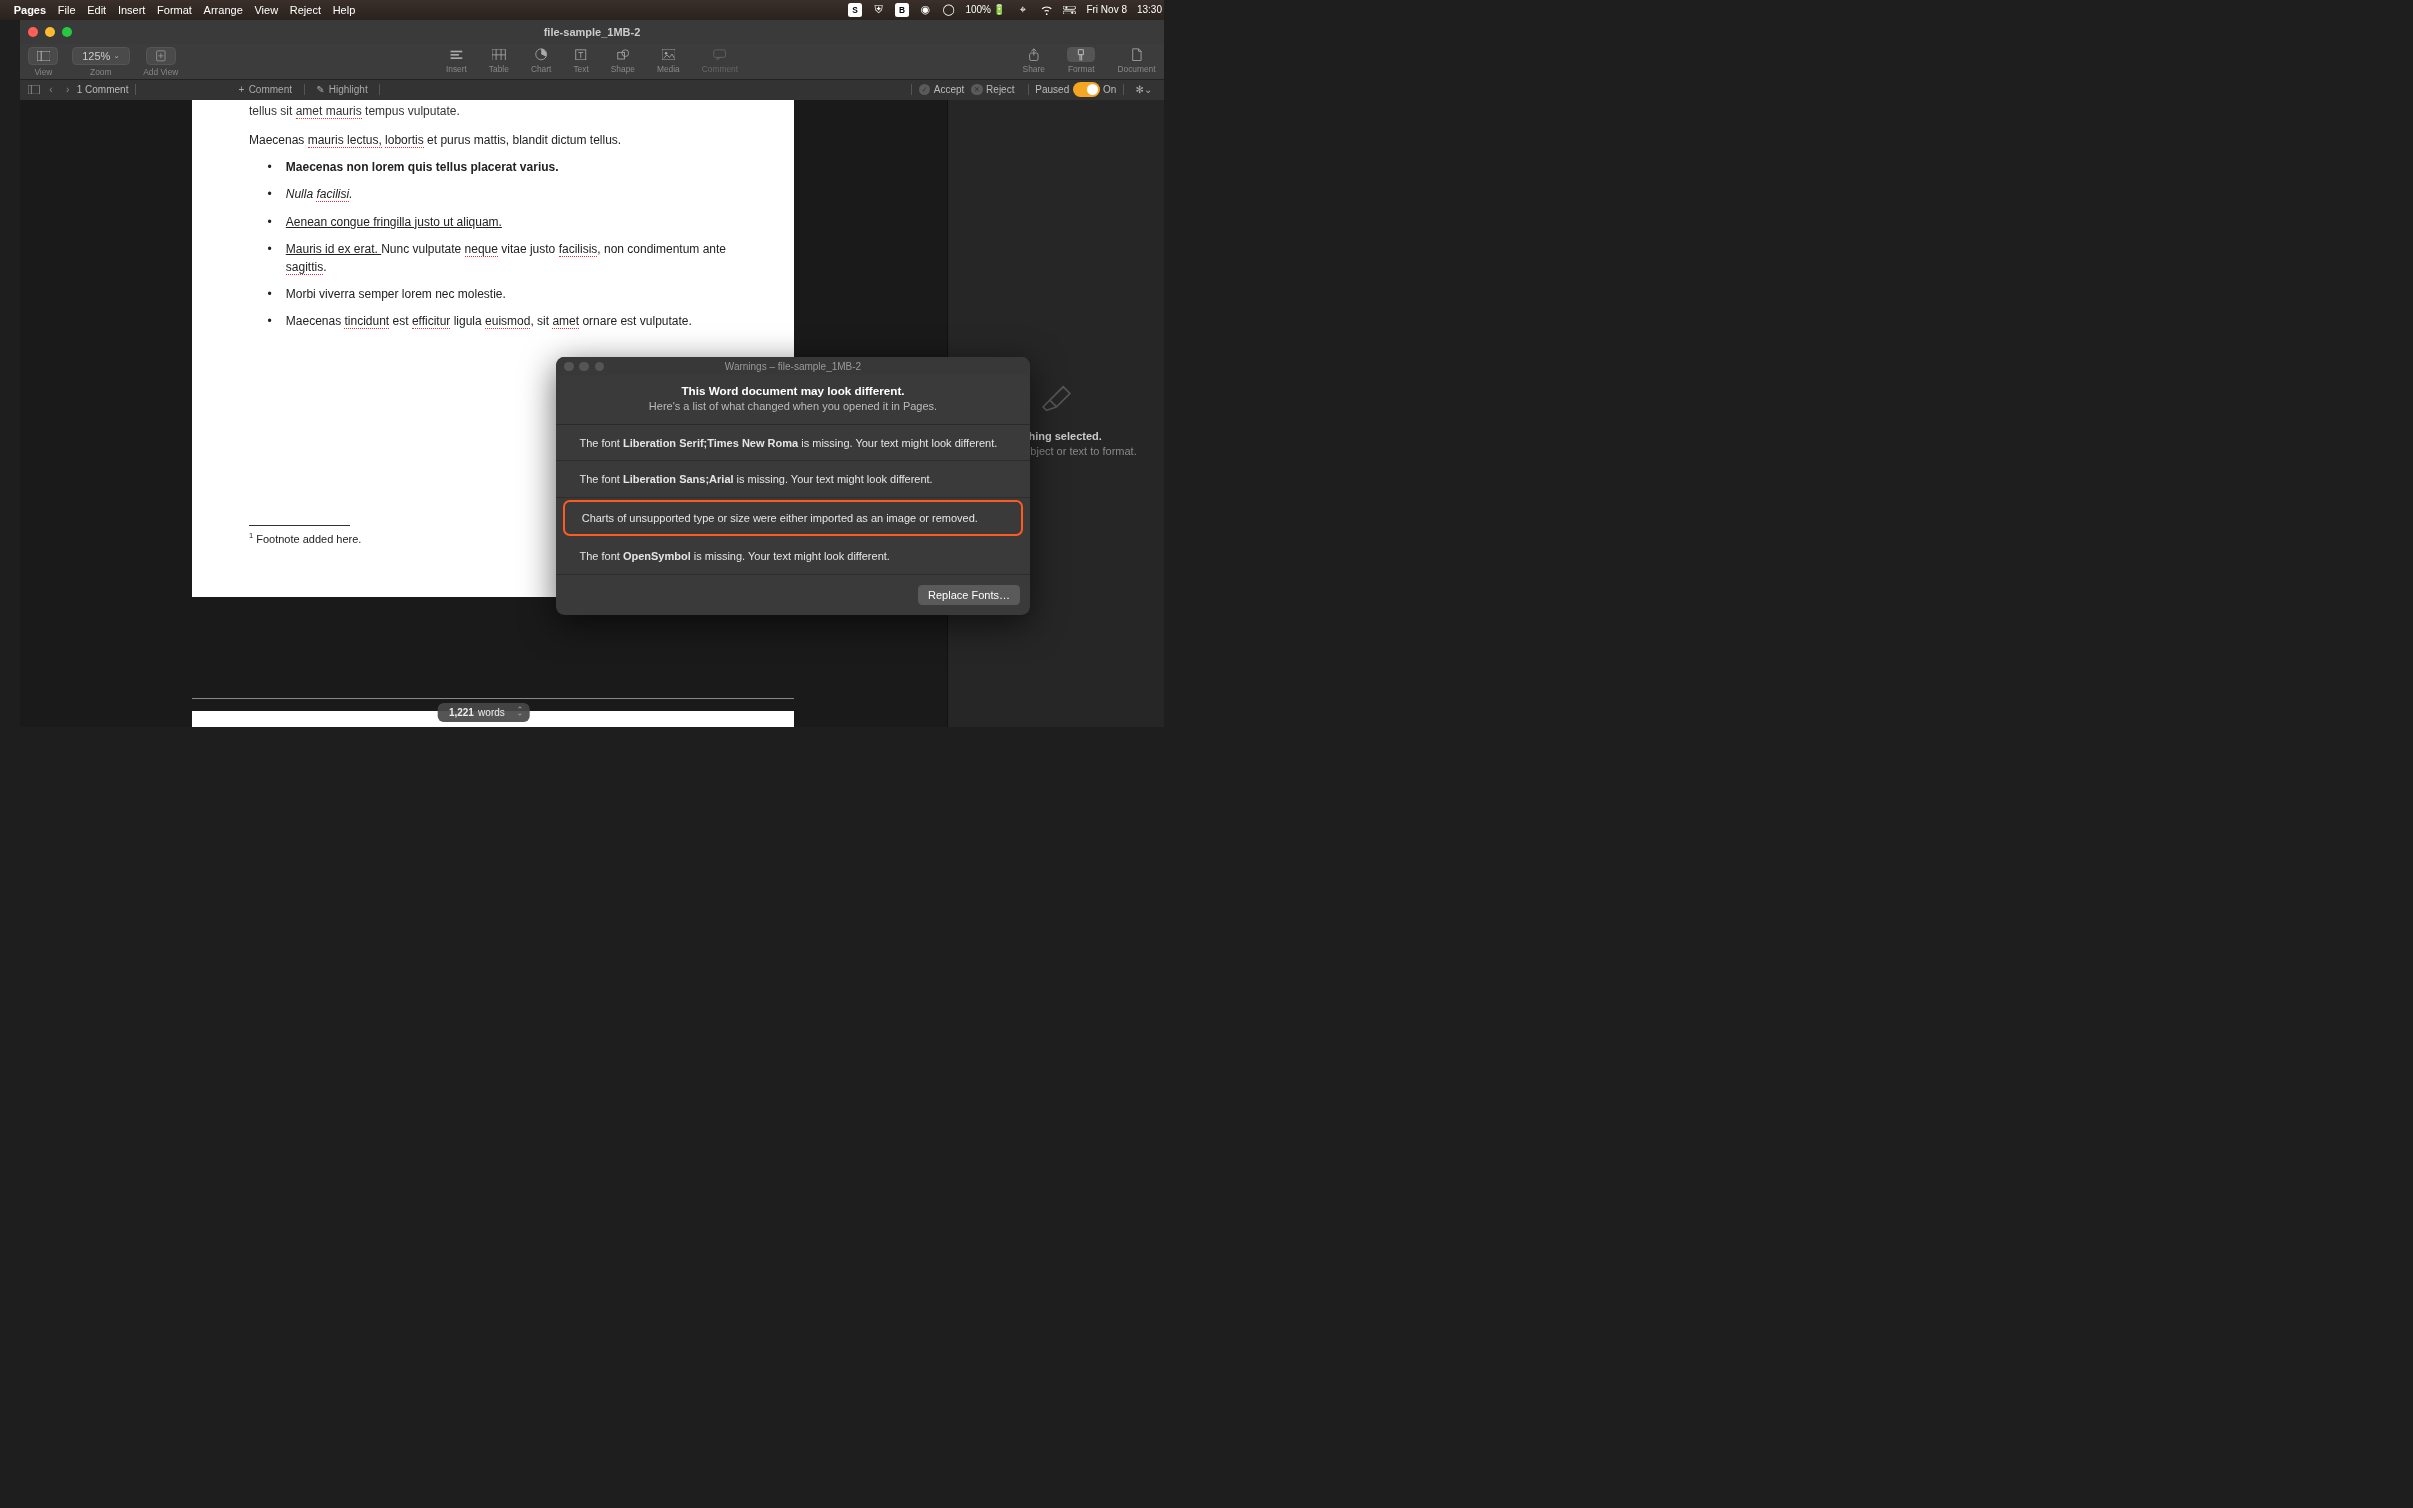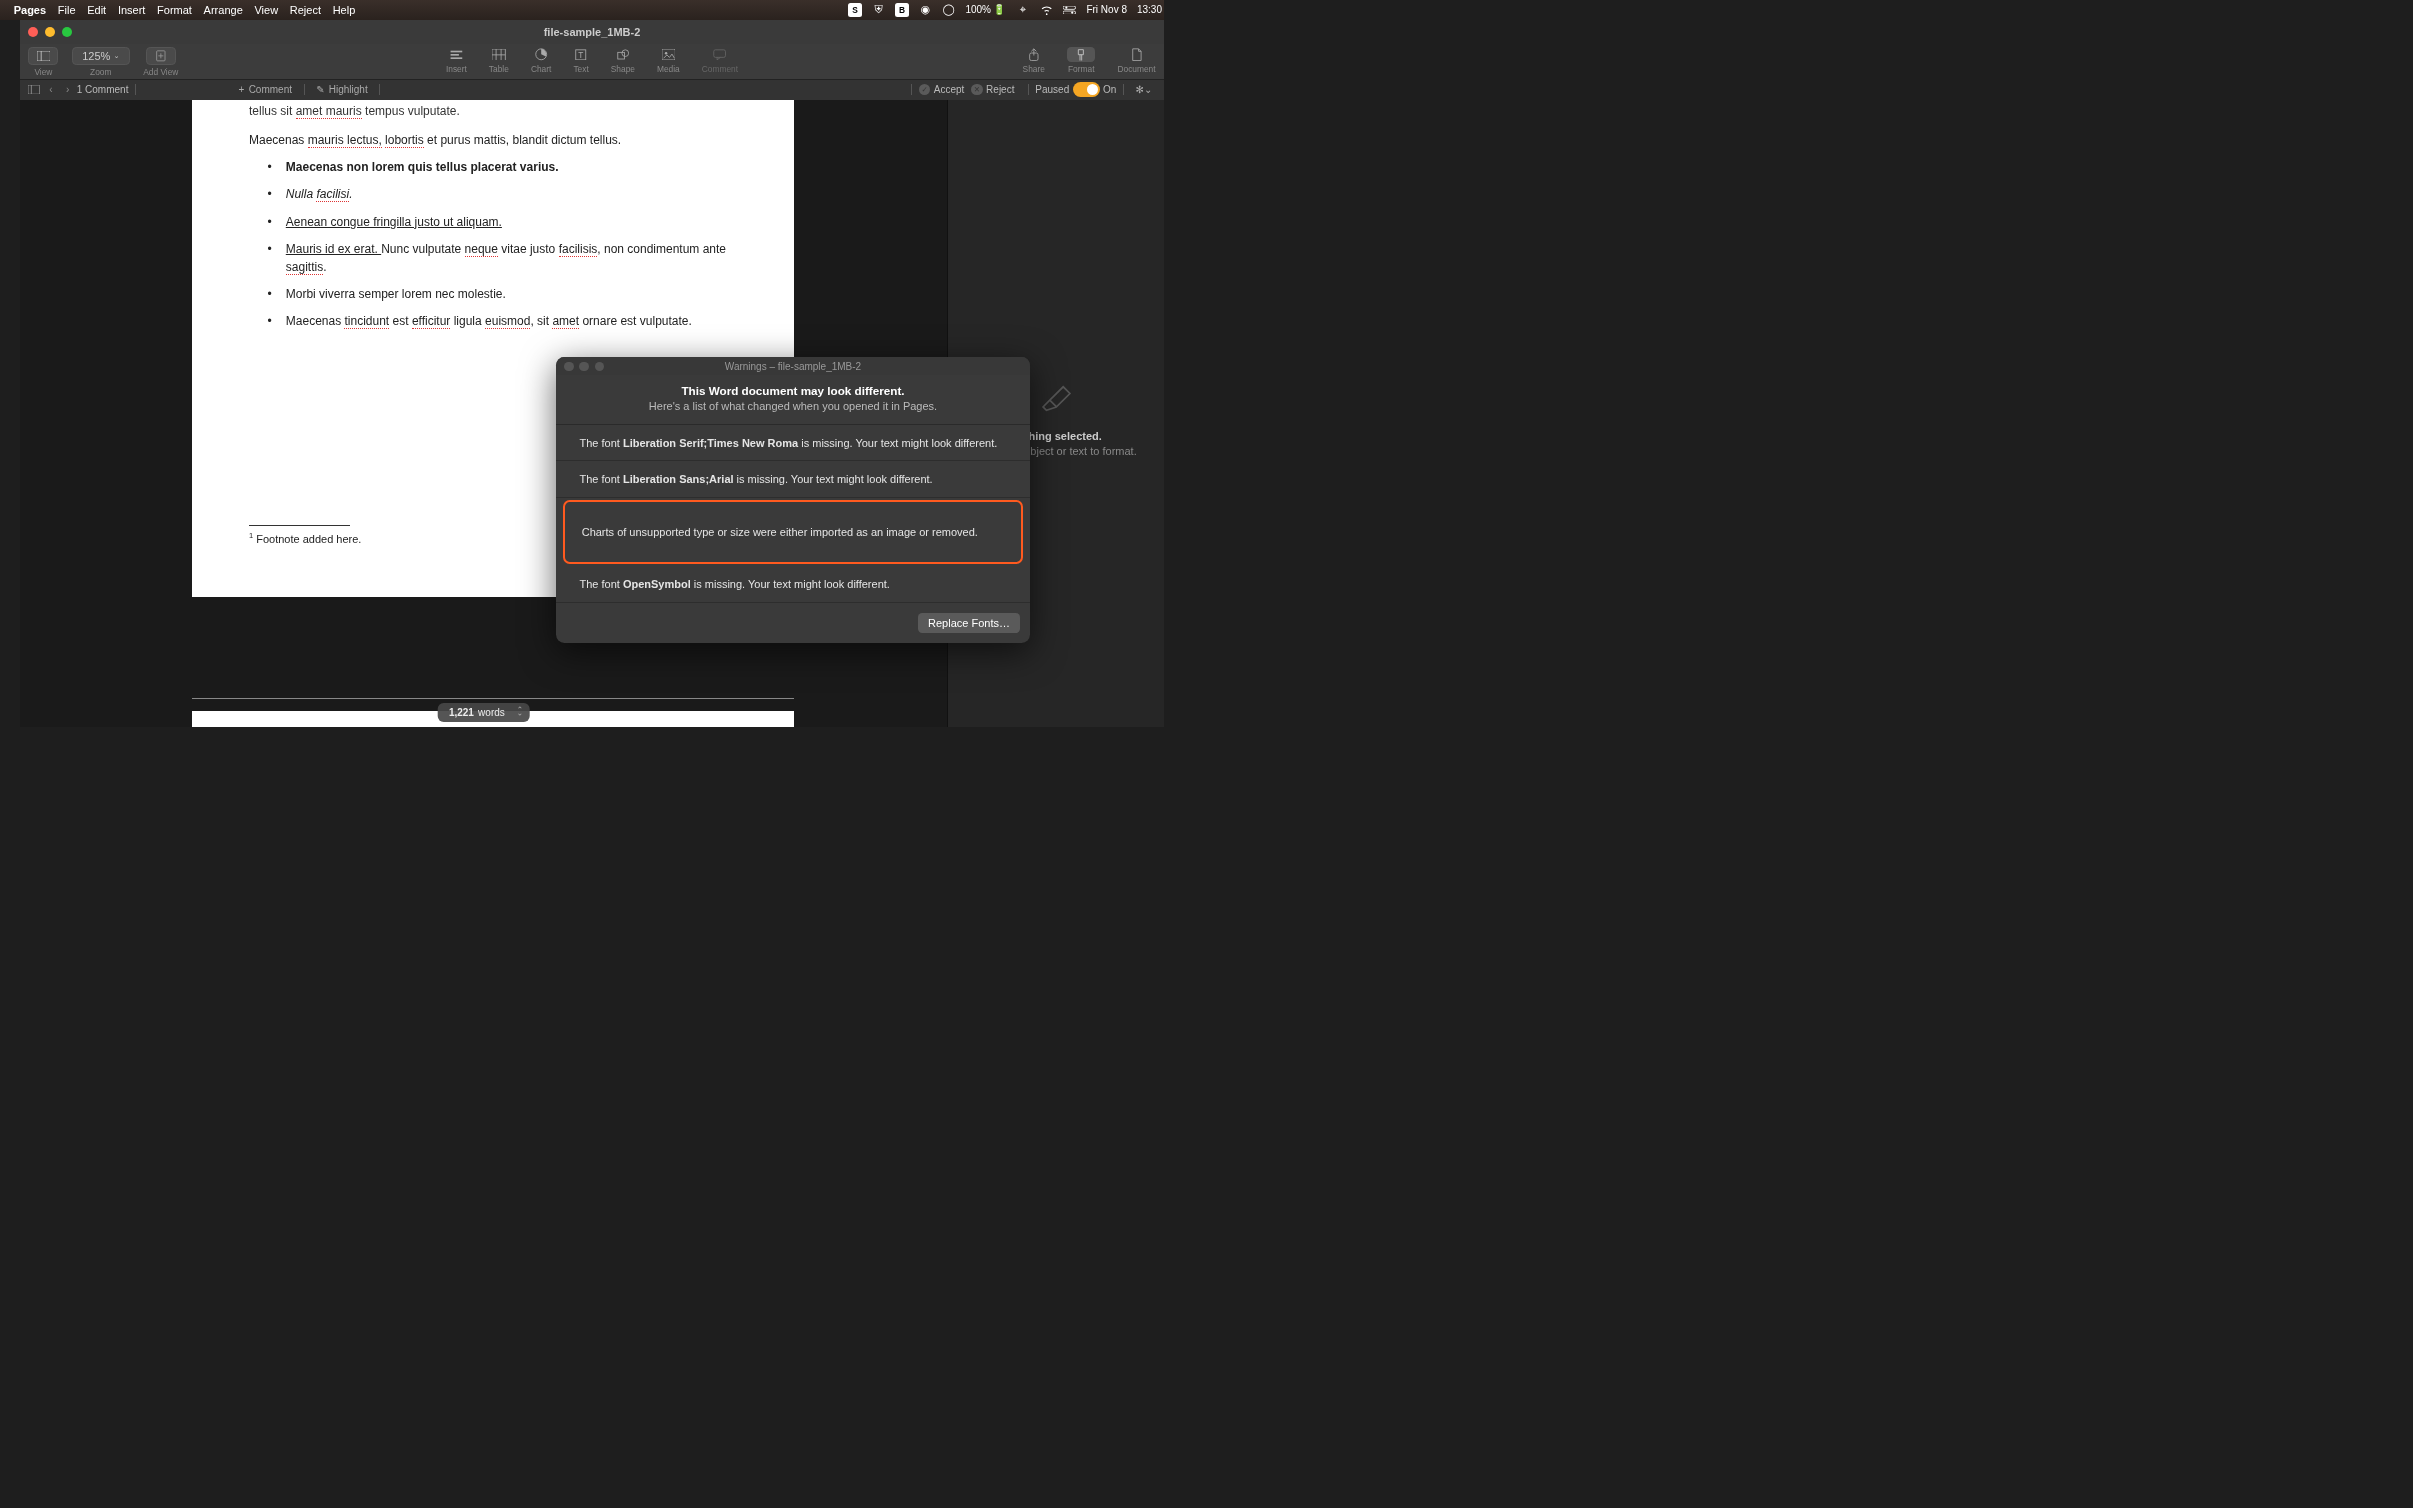--- a/index.html
+++ b/index.html
@@ -64,21 +64,21 @@
 .rpanel .msg1{color:#ccc;font-weight:600;margin-bottom:3.4px;}
 
 
 .dialog{position:absolute;left:556px;top:357px;width:474px;background:#3a3a3a;border-radius:8.4px;box-shadow:0 8.4px 34px rgba(0,0,0,.6);color:#ddd;font-size:11px;overflow:hidden;}
 .dialog .dtitle{height:18.4px;display:flex;align-items:center;justify-content:center;color:#999;font-size:10px;position:relative;background:#383838;}
 .dialog .dtraffic{position:absolute;left:8.4px;display:flex;gap:5.9px;}
 .dialog .dtraffic span{width:9.2px;height:9.2px;border-radius:50%;background:#555;}
 .dialog .dheader{text-align:center;padding:8.4px 10px 11.7px;border-bottom:0.8px solid #2a2a2a;}
 .dialog .dh1{font-weight:700;color:#fff;font-size:11.7px;margin-bottom:3.4px;}
 .dialog .row{padding:11.7px 23.5px;border-bottom:0.8px solid #2d2d2d;color:#e5e5e5;}
-.dialog .row.hl{border:2.5px solid #ff5a1f;border-radius:6.7px;margin:2.5px 6.7px;padding:24px 17px;}
+.dialog .row.hl{border:2.5px solid #ff5a1f;border-radius:6.7px;margin:2.5px 6.7px;padding:10px 17px;}
 .dialog .dfooter{padding:10px;display:flex;justify-content:flex-end;}
 .dialog .dbtn{background:#5a5a5a;color:#fff;border:none;padding:4.2px 10px;border-radius:4.2px;font-size:11px;}
 
 
 .wordpill{position:absolute;bottom:5px;left:50%;transform:translateX(-50%);background:rgba(70,70,70,.92);color:#eee;font-size:10px;padding:4.2px 25px 4.2px 11.7px;border-radius:5.9px;display:flex;align-items:center;gap:4.2px;}
 .wordpill::after{content:"⌃";position:absolute;right:6.7px;color:#aaa;font-size:7.5px;transform:rotate(180deg);}
 .wordpill::before{content:"⌃";position:absolute;right:6.7px;top:2.5px;color:#aaa;font-size:7.5px;}
 .wordpill b{font-weight:700;}
 
 svg{display:block;}

